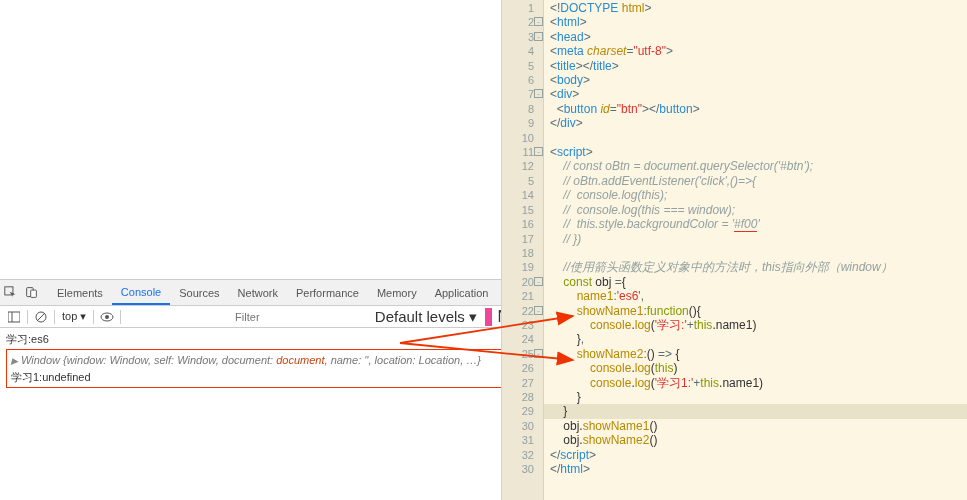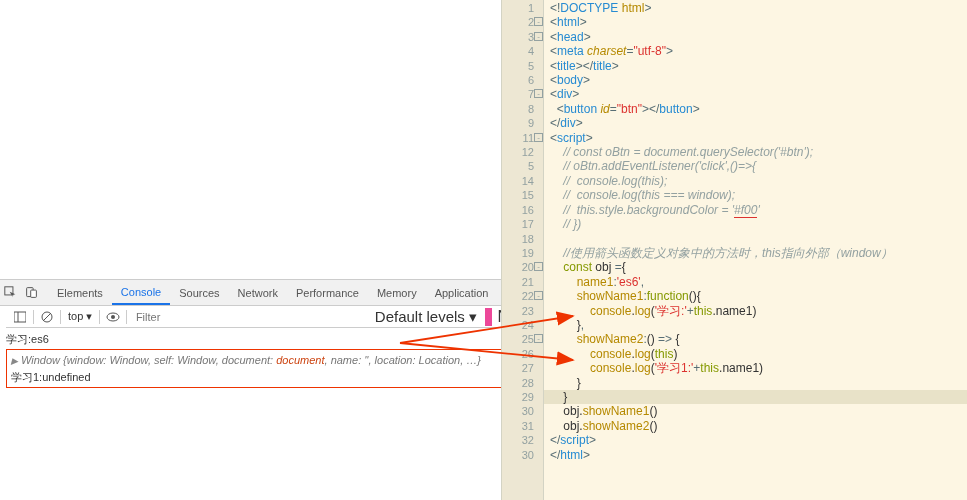--- a/index.html
+++ b/index.html
@@ -4,25 +4,25 @@
 <style>
 * { margin:0; padding:0; box-sizing:border-box; font-family:"Segoe UI",Arial,sans-serif; }
 body { width:967px; height:500px; position:relative; background:#fff; }
 .left-pane { position:absolute; left:0; top:4px; width:524px; height:500px; }
 .right-pane { position:absolute; left:501px; top:0; width:466px; height:500px; background:#fdf6e3; border-left:1px solid #d3d3c4; overflow:hidden; }
 .blank-area { height:276px; background:#fff; border-bottom:1px solid #ccc; }
 .dt-tabs { height:26px; display:flex; align-items:center; border-bottom:1px solid #ccc; font-size:11px; color:#555; background:#f1f1f1; }
 .dt-ticon { width:16px; height:16px; margin:0 4px; display:flex; align-items:center; justify-content:center; color:#666; }
 .dt-tab { padding:5px 9px; cursor:pointer; }
 .dt-tab.active { border-bottom:2px solid #1a73e8; color:#1a73e8; }
-.dt-toolbar { height:22px; display:flex; align-items:center; border-bottom:1px solid #ccc; font-size:11px; background:#fff; padding:0 4px;margin-left:6px; }
+.dt-toolbar { height:22px; display:flex; align-items:center; border-bottom:1px solid #ccc; font-size:11px; background:#fff; padding:0 4px; }
 .tb-icon { width:16px; height:16px; margin:0 2px; display:flex; align-items:center; justify-content:center; color:#555; }
 .tb-sep { width:1px; height:14px; background:#ccc; margin:0 3px; }
 .tb-ctx { font-size:11px; color:#333; padding:0 4px; }
-.tb-filter { flex:1; margin:0 6px; height:16px; border:none; font-size:11px; outline:none; color:#888; }
+.tb-filter { flex:1; margin:0 6px; height:16px; border:none; font-size:11px; outline:none; color:#888;text-align:center; }
 .tb-levels { font-size:15px; color:#333; padding:0 4px; }
 .tb-no { font-size:16px; color:#333; padding:0 2px; border-left:7px solid #ec4899; margin-left:4px; padding-left:6px; }
 .console-body { padding:3px 6px; font-size:11px; font-family:Consolas,Menlo,monospace; position:relative; }
 .red-box { border:1.5px solid #e30; padding:2px 4px; margin-top:2px; }
 .c-line { line-height:16px; color:#333; }
 .tri { color:#888; font-size:9px; margin-right:3px; }
 .gutter { width:42px; background:#ede7d3; border-right:1px solid #d3d3c4; position:absolute; left:0; top:0; height:100%; }
 .code-area { margin-left:42px; padding:1px 0; font-family:Consolas,Menlo,monospace; font-size:12px; line-height:14.4px; }
 .code-row { display:flex; position:relative; min-height:14.4px; }
 .ln { position:absolute; left:-42px; width:32px; text-align:right; color:#93a1a1; font-size:11px; user-select:none; }
@@ -138,20 +138,24 @@
       </div>
       <div class="code-row">
         <span class="ln">8</span>
         <span class="code-txt">  <span class="op">&lt;</span><span class="kw-blue">button</span> <span class="attr">id</span><span class="op">=</span><span class="str-red">"btn"</span><span class="op">&gt;&lt;/</span><span class="kw-blue">button</span><span class="op">&gt;</span></span>
       </div>
       <div class="code-row">
         <span class="ln">9</span>
         <span class="code-txt"><span class="op">&lt;/</span><span class="kw-blue">div</span><span class="op">&gt;</span></span>
       </div>
       <div class="code-row">
+        <span class="ln">10</span>
+        <span class="code-txt">&nbsp;</span>
+      </div>
+      <div class="code-row">
         <span class="ln">11</span>
         <span class="fold">-</span>
         <span class="code-txt"><span class="op">&lt;</span><span class="kw-blue">script</span><span class="op">&gt;</span></span>
       </div>
       <div class="code-row">
         <span class="ln">12</span>
         <span class="code-txt">    <span class="comm">// const oBtn = document.querySelector('#btn');</span></span>
       </div>
       <div class="code-row">
         <span class="ln">5</span>

